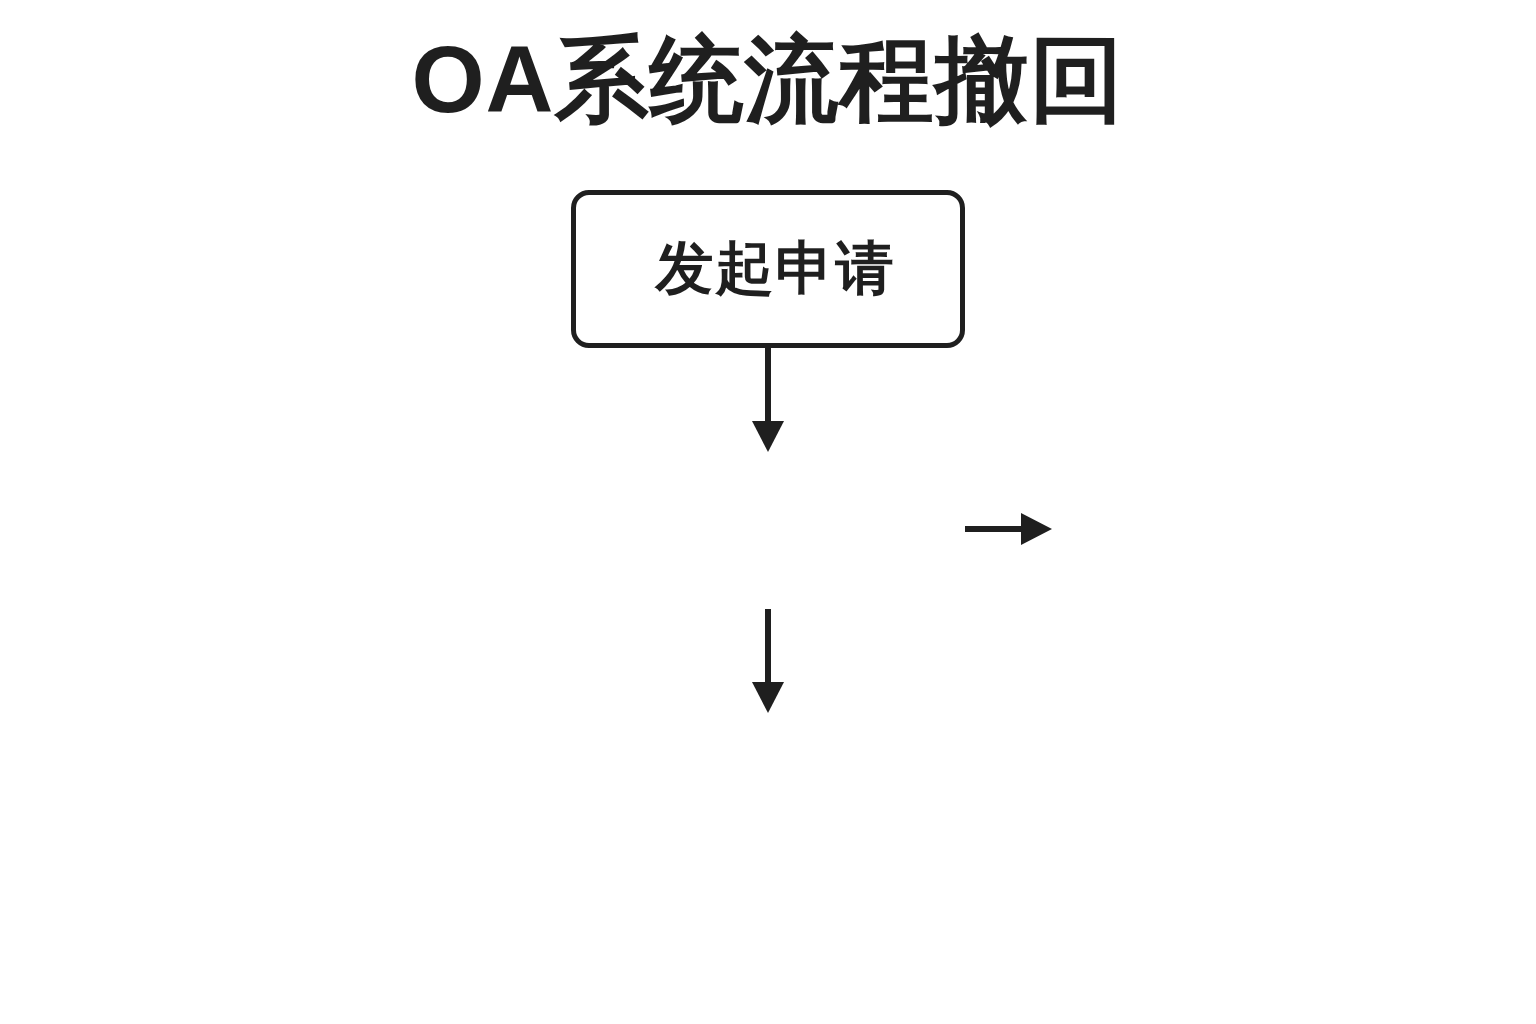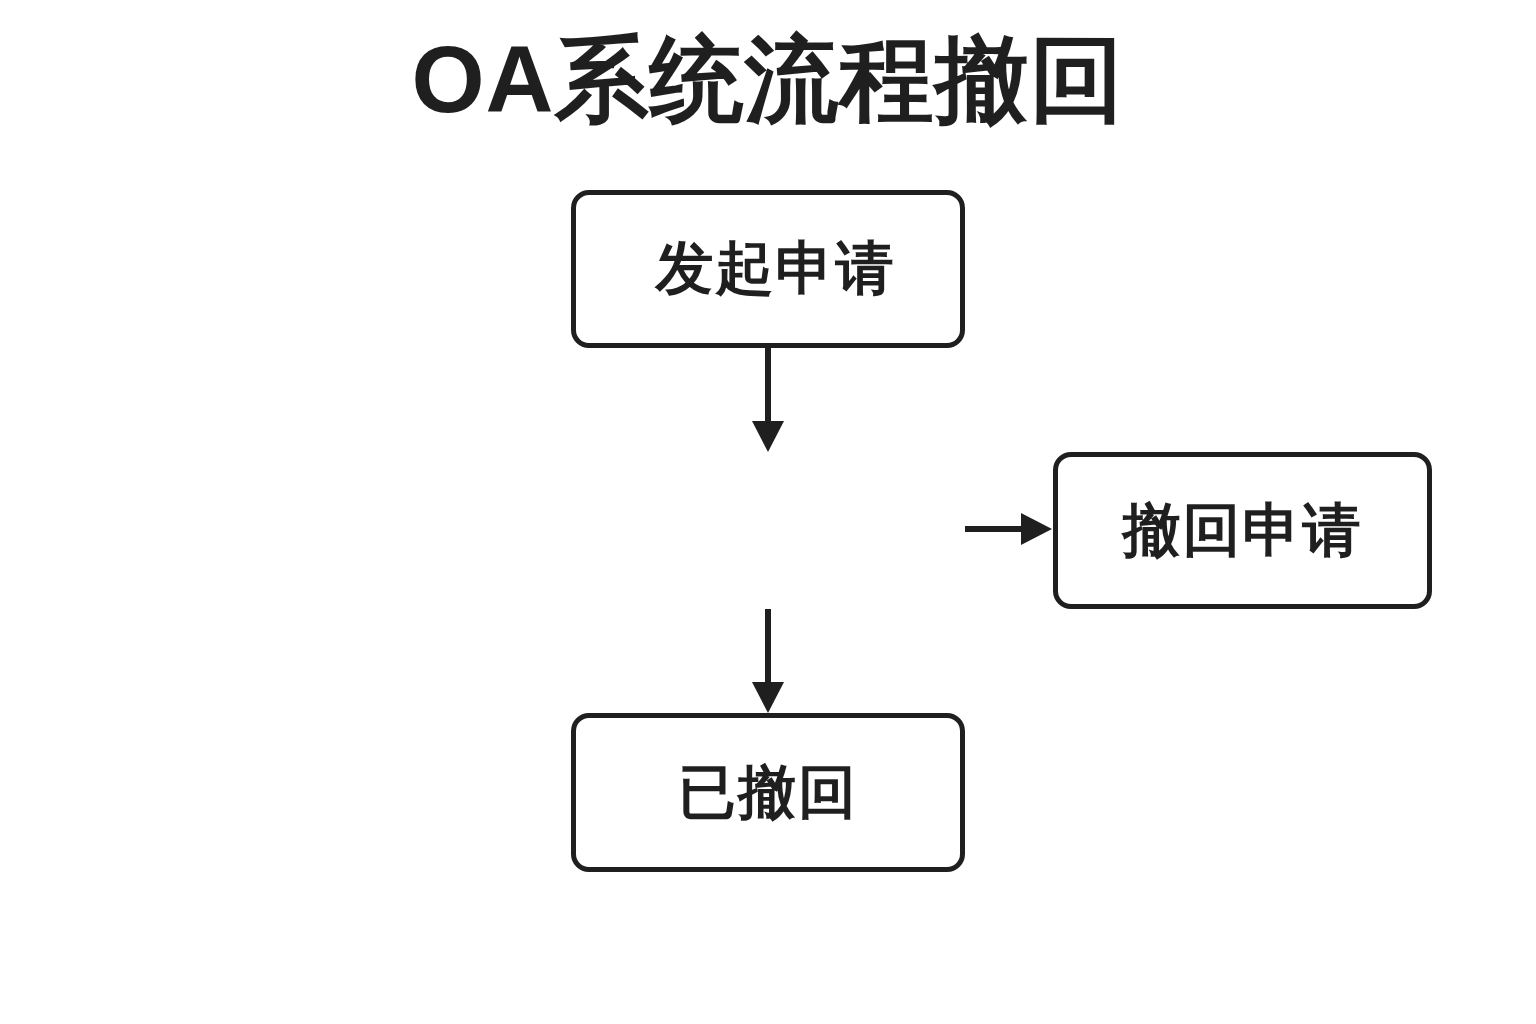--- a/index.html
+++ b/index.html
@@ -77,21 +77,15 @@
       <line x1="768" y1="609" x2="768" y2="686" stroke="#1f1f1f" stroke-width="6"></line>
       <polygon points="768,713 752,682 784,682" fill="#1f1f1f"></polygon>
     </g>
   </svg>
 
   <div class="node" id="node-start">
     <span>发起申请</span>
   </div>
 
 
-  <div class="node" id="node-withdraw-request">
-    <span>撤回申请</span>
-  </div>
 
-  <div class="node" id="node-withdrawn">
-    <span>已撤回</span>
-  </div>
 
 </div>
 
 </body></html>

